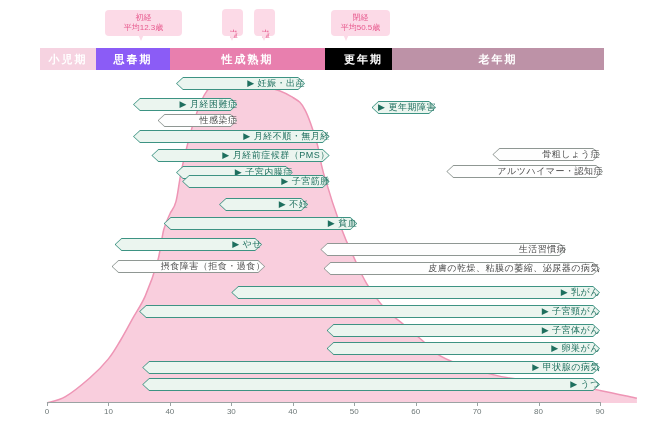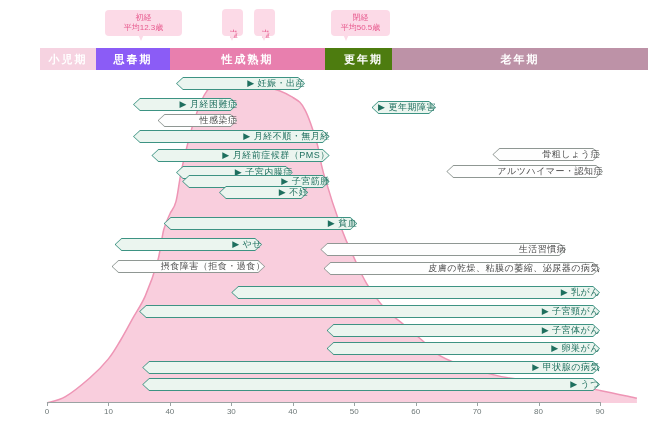--- a/index.html
+++ b/index.html
@@ -43,22 +43,22 @@
 
 <div id="app">
   <svg id="curve-svg" width="650" height="439">
     <path id="curve-fill" d="M47.0,403.0C50.1,401.9,58.3,400.9,65.4,396.7C72.6,392.5,82.8,384.1,90.0,377.8C97.2,371.5,103.3,365.2,108.4,358.9C113.6,352.6,116.6,346.8,120.7,340.0C124.8,333.2,128.9,325.3,133.0,317.9C137.1,310.6,141.2,305.3,145.3,295.9C149.4,286.4,154.5,272.3,157.6,261.3C160.7,250.2,161.7,237.6,163.7,229.8C165.8,221.9,167.8,218.7,169.9,214.0C171.9,209.3,174.0,209.3,176.0,201.4C178.1,193.5,179.1,180.4,182.2,166.8C185.3,153.1,190.4,132.1,194.5,119.5C198.6,106.9,202.7,96.4,206.8,91.1C210.9,85.9,208.8,88.5,219.0,88.0C229.3,87.5,255.9,86.4,268.2,88.0C280.5,89.6,286.6,93.8,292.8,97.4C298.9,101.1,301.0,102.2,305.1,110.1C309.2,117.9,314.3,134.2,317.4,144.7C320.4,155.2,319.4,158.9,323.5,173.1C327.6,187.2,336.8,215.6,341.9,229.8C347.1,243.9,350.1,249.2,354.2,258.1C358.3,267.0,361.4,274.9,366.5,283.3C371.6,291.7,378.8,301.7,384.9,308.5C391.1,315.3,397.2,319.0,403.4,324.3C409.5,329.5,415.7,334.8,421.8,340.0C428.0,345.3,432.1,351.0,440.2,355.8C448.4,360.5,459.7,364.7,471.0,368.4C482.2,372.0,492.5,375.2,507.8,377.8C523.2,380.4,547.8,382.0,563.1,384.1C578.5,386.2,587.7,388.0,600.0,390.4C612.3,392.8,630.7,397.0,636.9,398.3L636.9,403L47.0,403Z" fill="#f9cedd"></path>
     <path id="curve-stroke" fill="none" stroke-width="1.5" d="M47.0,403.0C50.1,401.9,58.3,400.9,65.4,396.7C72.6,392.5,82.8,384.1,90.0,377.8C97.2,371.5,103.3,365.2,108.4,358.9C113.6,352.6,116.6,346.8,120.7,340.0C124.8,333.2,128.9,325.3,133.0,317.9C137.1,310.6,141.2,305.3,145.3,295.9C149.4,286.4,154.5,272.3,157.6,261.3C160.7,250.2,161.7,237.6,163.7,229.8C165.8,221.9,167.8,218.7,169.9,214.0C171.9,209.3,174.0,209.3,176.0,201.4C178.1,193.5,179.1,180.4,182.2,166.8C185.3,153.1,190.4,132.1,194.5,119.5C198.6,106.9,202.7,96.4,206.8,91.1C210.9,85.9,208.8,88.5,219.0,88.0C229.3,87.5,255.9,86.4,268.2,88.0C280.5,89.6,286.6,93.8,292.8,97.4C298.9,101.1,301.0,102.2,305.1,110.1C309.2,117.9,314.3,134.2,317.4,144.7C320.4,155.2,319.4,158.9,323.5,173.1C327.6,187.2,336.8,215.6,341.9,229.8C347.1,243.9,350.1,249.2,354.2,258.1C358.3,267.0,361.4,274.9,366.5,283.3C371.6,291.7,378.8,301.7,384.9,308.5C391.1,315.3,397.2,319.0,403.4,324.3C409.5,329.5,415.7,334.8,421.8,340.0C428.0,345.3,432.1,351.0,440.2,355.8C448.4,360.5,459.7,364.7,471.0,368.4C482.2,372.0,492.5,375.2,507.8,377.8C523.2,380.4,547.8,382.0,563.1,384.1C578.5,386.2,587.7,388.0,600.0,390.4C612.3,392.8,630.7,397.0,636.9,398.3" stroke="#ee95b5"></path>
   </svg>
   <div id="stages">
       <div class="stage" style="left: 40px; width: 56px; background: rgb(246, 211, 225);">小児期</div>
       <div class="stage" style="left: 96px; width: 74px; background: #8b5cf6;">思春期</div>
       <div class="stage" style="left: 170px; width: 155px; background: rgb(232, 127, 174);">性成熟期</div>
-      <div class="stage" style="left: 325px; width: 77px; background: #4d7c0f;">更年期</div>
-      <div class="stage" style="left: 392px; width: 256px; background: rgb(189, 146, 167);">老年期</div>
+      <div class="stage" style="left: 325px; width: 77px; background: #000000;">更年期</div>
+      <div class="stage" style="left: 392px; width: 212px; background: rgb(189, 146, 167);">老年期</div>
     </div>
   <div id="callouts">
       <div class="callout" style="left: 105px; top: 10px; width: 77px; height: 26px;">
         <div>初経</div>
         <div>平均12.3歳</div>
         <i class="tail" style="left: 32px;"></i>
       </div>
       <div class="callout vert" style="left: 222px; top: 9px; width: 21px; height: 27px;">
         <div>出産</div>
         <i class="tail" style="left: 6px;"></i>
@@ -117,21 +117,21 @@
       <div class="capsule white" style="left: 446.389px; top: 165px; width: 156.683px;">
         <i class="edge"></i>
         <i class="face"></i>
         <span class="txt">アルツハイマー・認知症</span>
       </div>
       <div class="capsule green" style="left: 182.178px; top: 175px; width: 147.467px;">
         <i class="edge"></i>
         <i class="face"></i>
         <span class="txt">▶ 子宮筋腫</span>
       </div>
-      <div class="capsule green" style="left: 219.044px; top: 186px; width: 89.0944px;">
+      <div class="capsule green" style="left: 219.044px; top: 198px; width: 89.0944px;">
         <i class="edge"></i>
         <i class="face"></i>
         <span class="txt">▶ 不妊</span>
       </div>
       <div class="capsule green" style="left: 163.744px; top: 217px; width: 193.55px;">
         <i class="edge"></i>
         <i class="face"></i>
         <span class="txt">▶ 貧血</span>
       </div>
       <div class="capsule green" style="left: 114.589px; top: 238px; width: 147.467px;">

